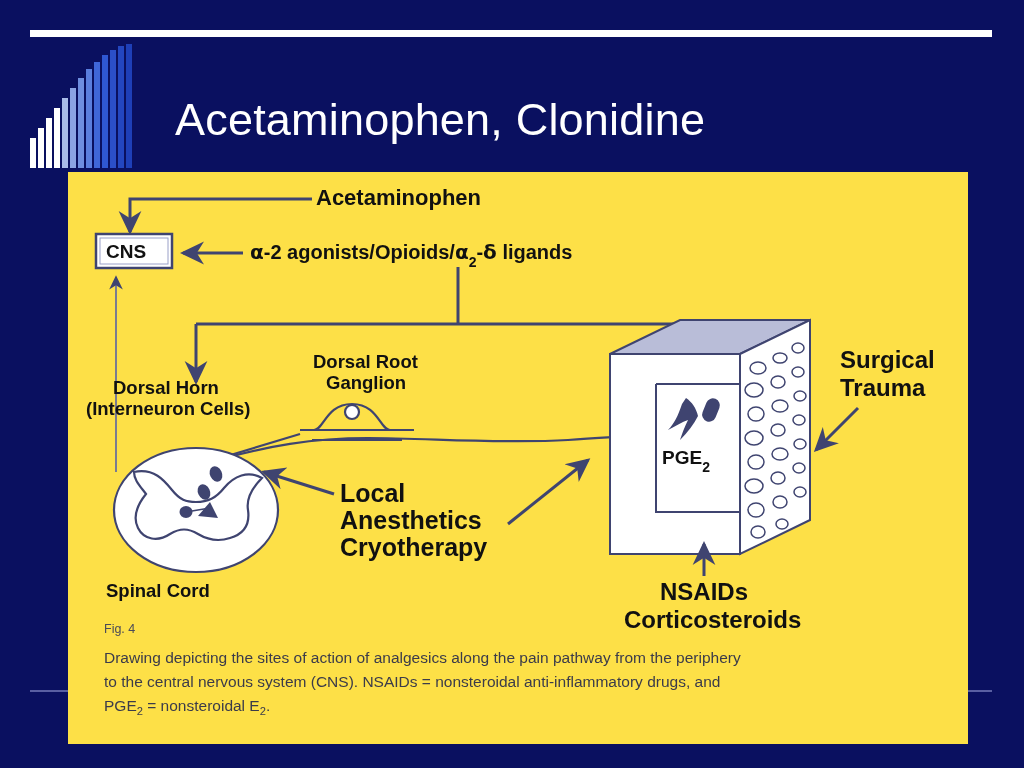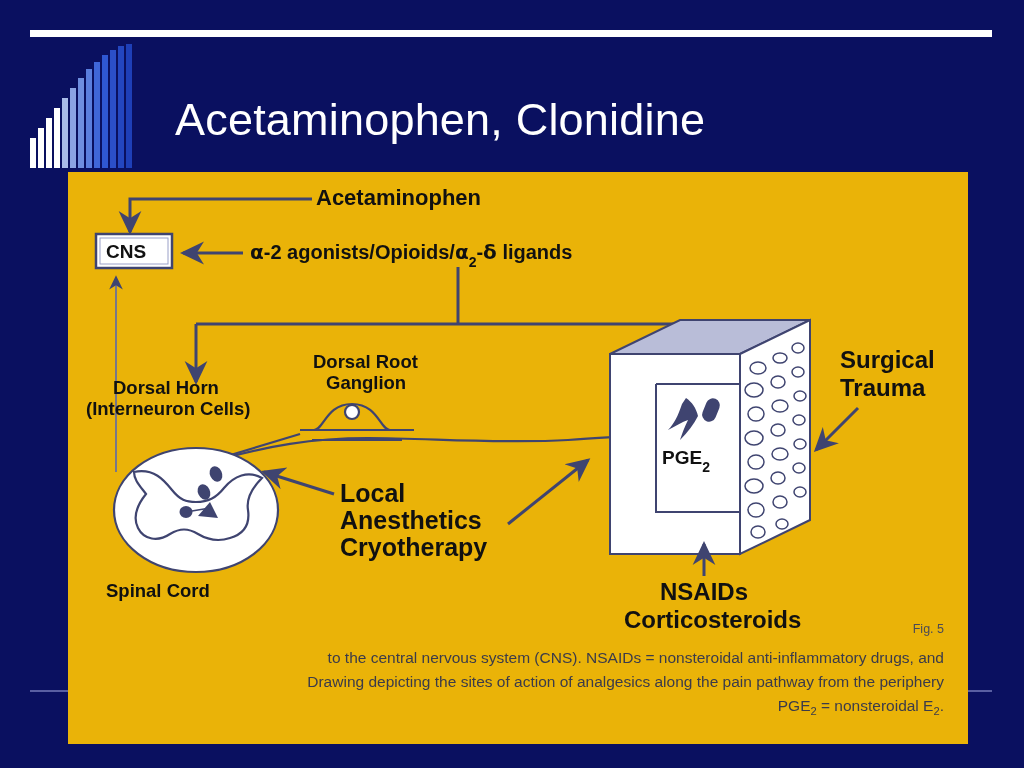--- a/index.html
+++ b/index.html
@@ -57,23 +57,22 @@
     font-size: 45px;
     line-height: 1.05;
     letter-spacing: .2px;
     white-space: nowrap;
   }
   
   .figure {
     position: absolute;
     left: 68px; top: 172px;
     width: 900px; height: 572px;
-    background: #eab308;
+    background: #fde047;
     overflow: hidden;
-    text-align: right;
   }
   .fig-svg { display: block; }
 
   .caption {
     position: absolute;
     left: 36px; top: 448px;
     width: 840px;
     color: #3b3b4a;
     font-size: 15.5px;
     line-height: 1.55;
@@ -233,21 +232,21 @@
       <text x="772" y="196" font-family="Liberation Sans, sans-serif" font-size="24" font-weight="bold" fill="#111111">Surgical</text>
       <text x="772" y="224" font-family="Liberation Sans, sans-serif" font-size="24" font-weight="bold" fill="#111111">Trauma</text>
       <path d="M790,236 L748,278" stroke="#3f4470" stroke-width="3" fill="none" marker-end="url(#ah)"></path>
 
       <text x="592" y="428" font-family="Liberation Sans, sans-serif" font-size="24" font-weight="bold" fill="#111111">NSAIDs</text>
       <text x="556" y="456" font-family="Liberation Sans, sans-serif" font-size="24" font-weight="bold" fill="#111111">Corticosteroids</text>
       <path d="M636,404 L636,372" stroke="#3f4470" stroke-width="3" fill="none" marker-end="url(#ah)"></path>
     </svg>
 
     <div class="caption">
-      <div class="figno">Fig. 5</div>
+      <div class="figno">Fig. 4</div>
+      <div>Drawing depicting the sites of action of analgesics along the pain pathway from the periphery</div>
       <div>to the central nervous system (CNS). NSAIDs = nonsteroidal anti-inflammatory drugs, and</div>
-      <div>Drawing depicting the sites of action of analgesics along the pain pathway from the periphery</div>
       <div>
         <span>PGE</span><sub>2</sub><span> = nonsteroidal E</span><sub>2</sub><span>.</span>
       </div>
     </div>
   </div>
 </div>
 
 </body></html>

